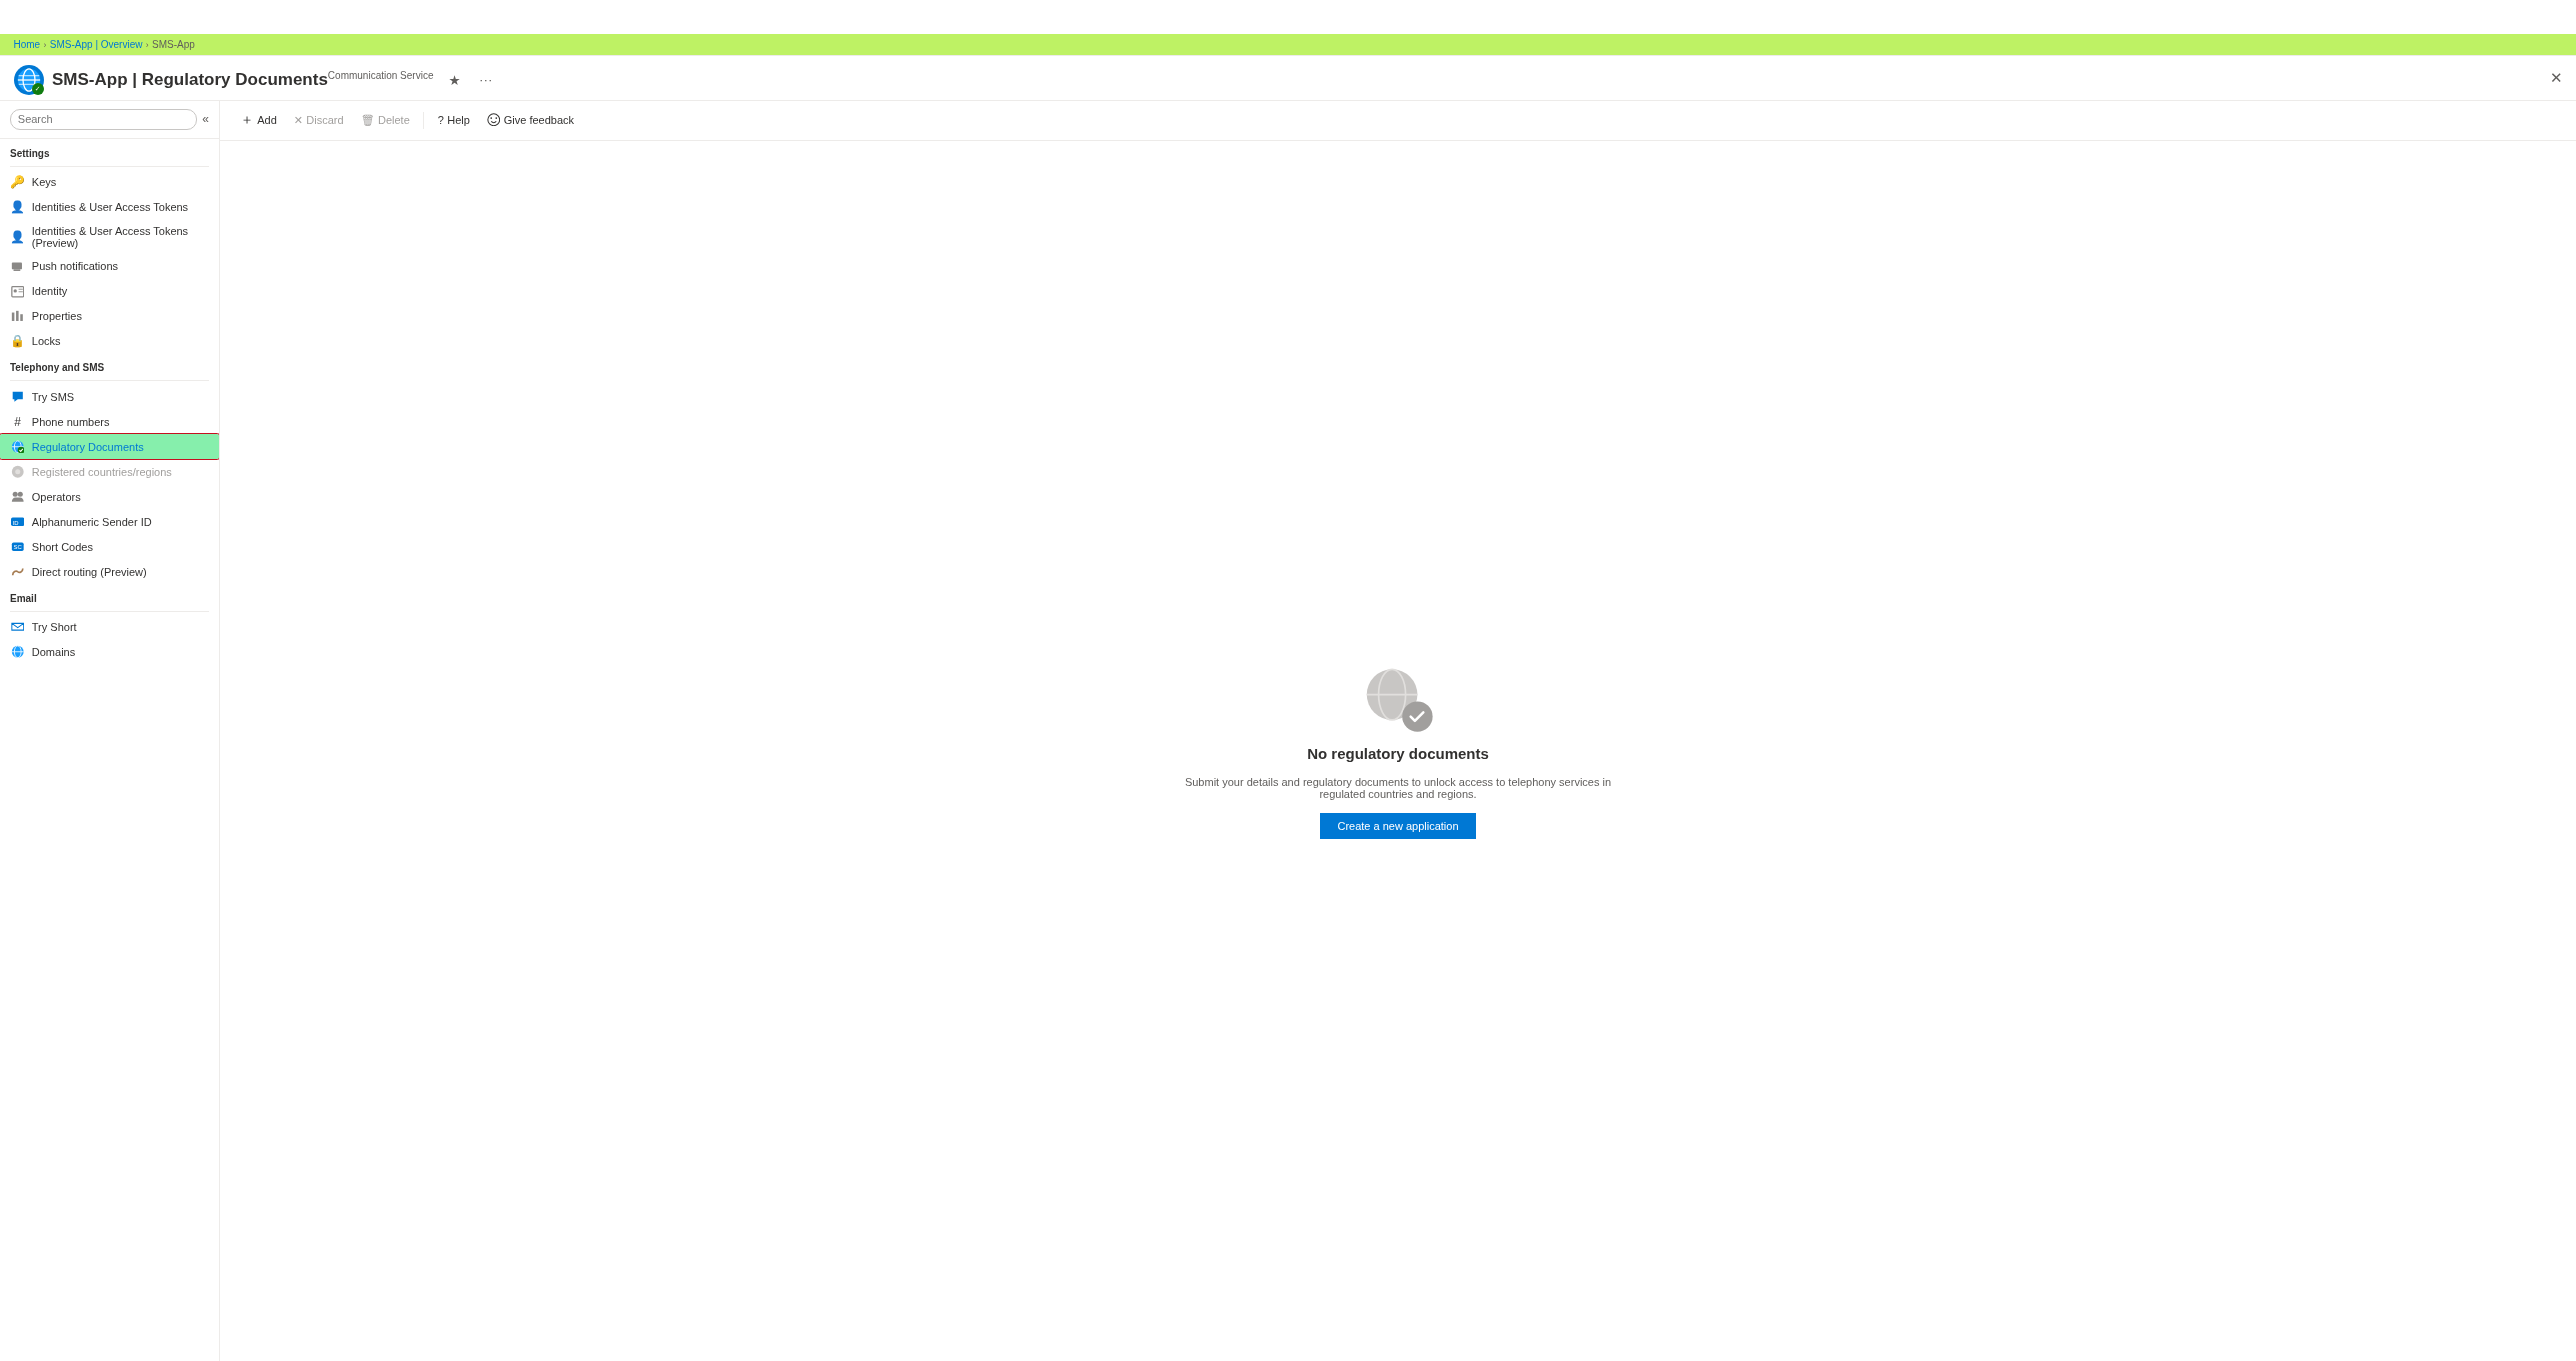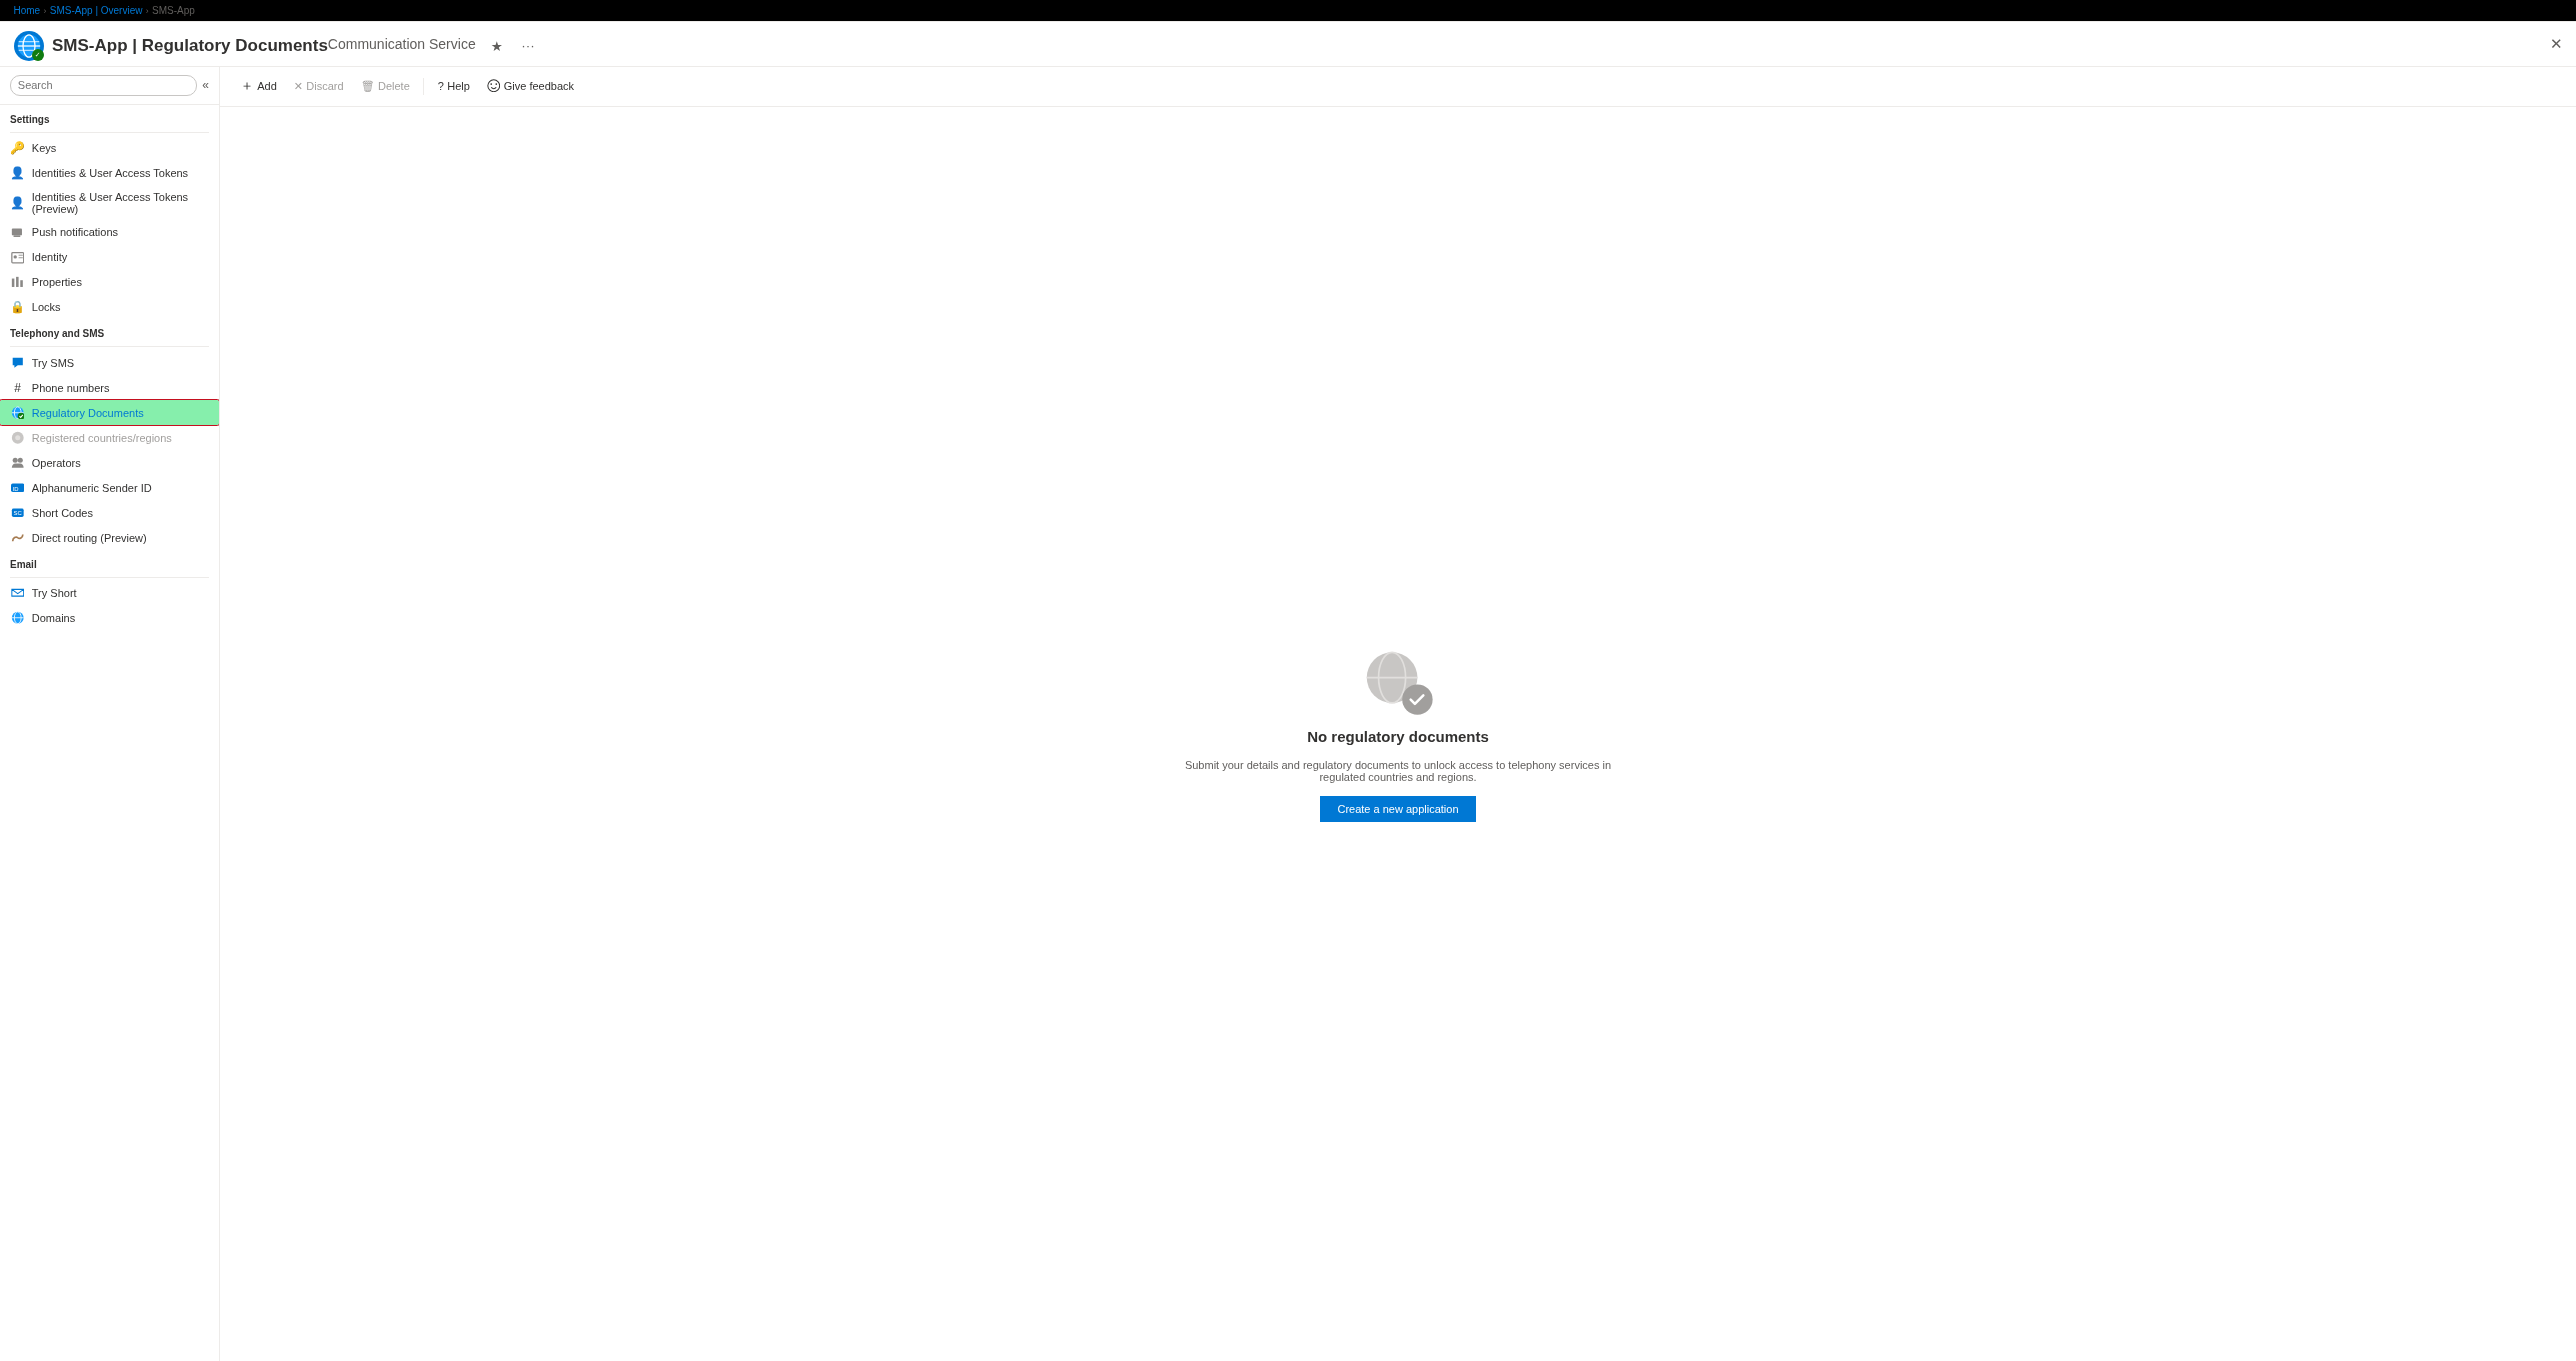--- a/index.html
+++ b/index.html
@@ -7,21 +7,22 @@
 
     
     .breadcrumb-bar {
       padding: 5px 13.5px;
       font-size: 10px;
       color: #605e5c;
       display: flex;
       align-items: center;
       gap: 3.4px;
       border-bottom: 0.8px solid #edebe9;
-      background: #000000;
+      background: #bef264;
+      margin-top: 34px;
     }
     .breadcrumb-bar a { color: #0078d4; text-decoration: none; }
     .breadcrumb-sep { color: #605e5c; font-size: 8.5px; }
 
     
     .page-header {
       display: flex;
       align-items: center;
       padding: 8.5px 13.5px 5px 13.5px;
       border-bottom: 0.8px solid #edebe9;
@@ -41,21 +42,21 @@
       position: absolute;
       bottom: 0; right: 0;
       width: 12px; height: 12px;
       background: #107c10;
       border-radius: 50%;
       display: flex; align-items: center; justify-content: center;
       font-size: 6.8px; color: #fff;
     }
     .header-title-area { display: flex; }
     .header-title { font-size: 17px; font-weight: 600; color: #323130; }
-    .header-subtitle { font-size: 14px; color: #605e5c; text-align: center; }
+    .header-subtitle { font-size: 10px; color: #605e5c; text-align: center; }
     .header-actions {
       display: flex; align-items: center; gap: 8.5px;
       margin-left: 10px;
     }
     .header-actions button {
       background: none; border: none; cursor: pointer;
       color: #605e5c; font-size: 13.5px; padding: 1.7px 5px;
     }
     .close-btn {
       position: absolute; right: 13.5px; top: 50%;

